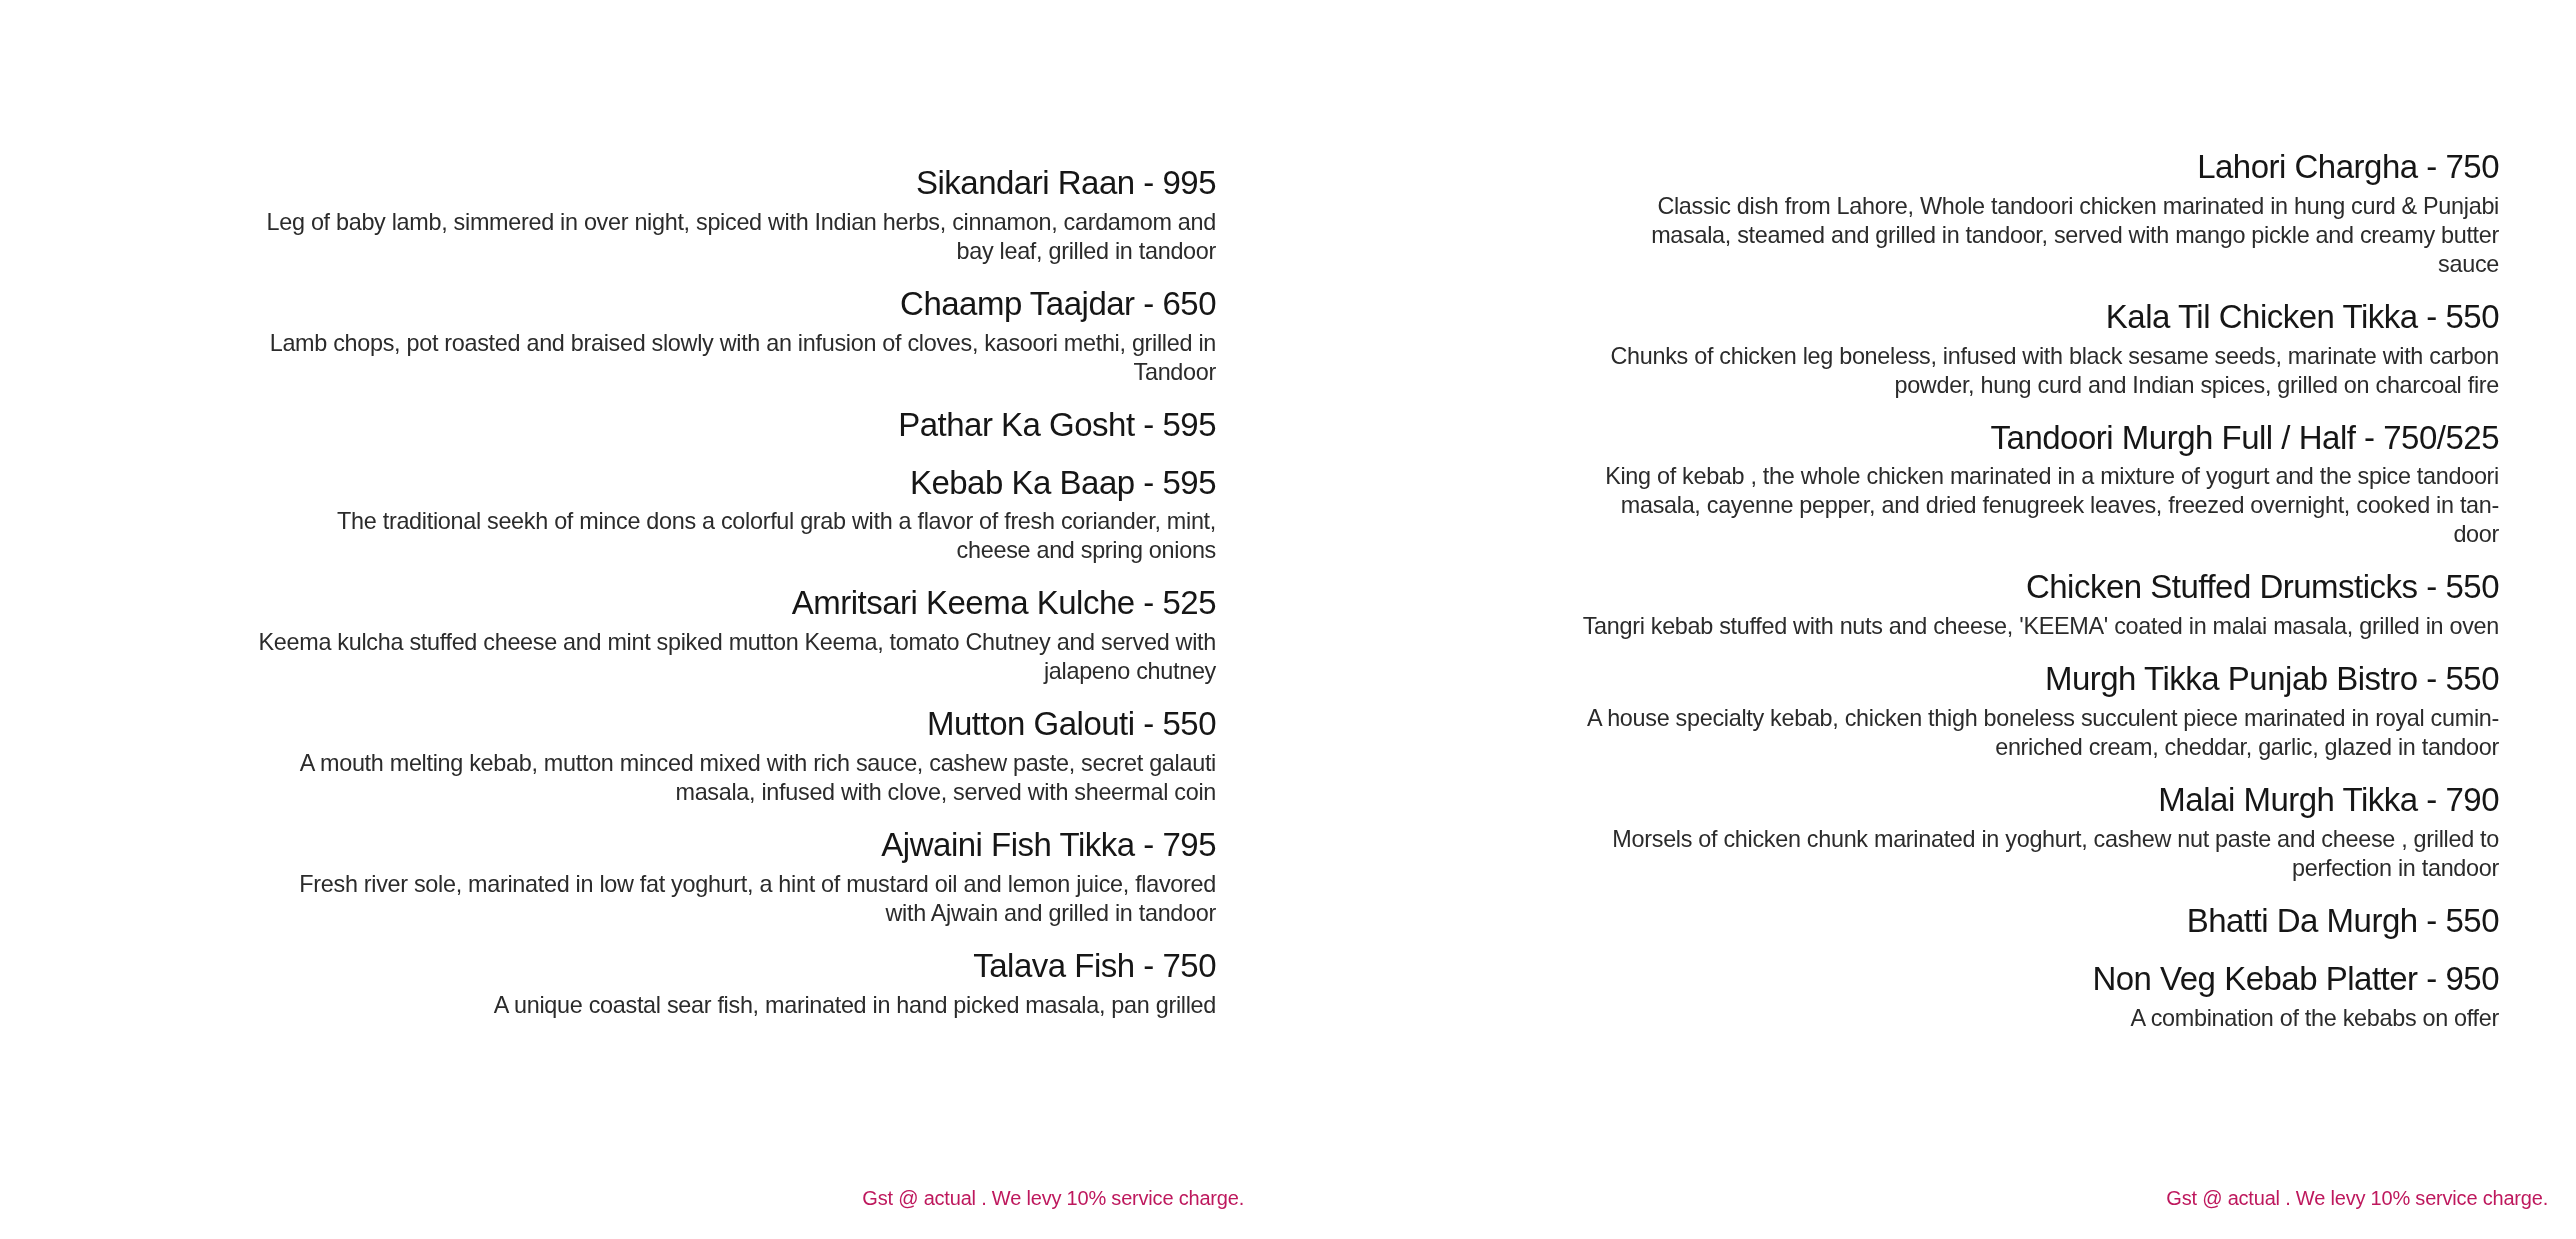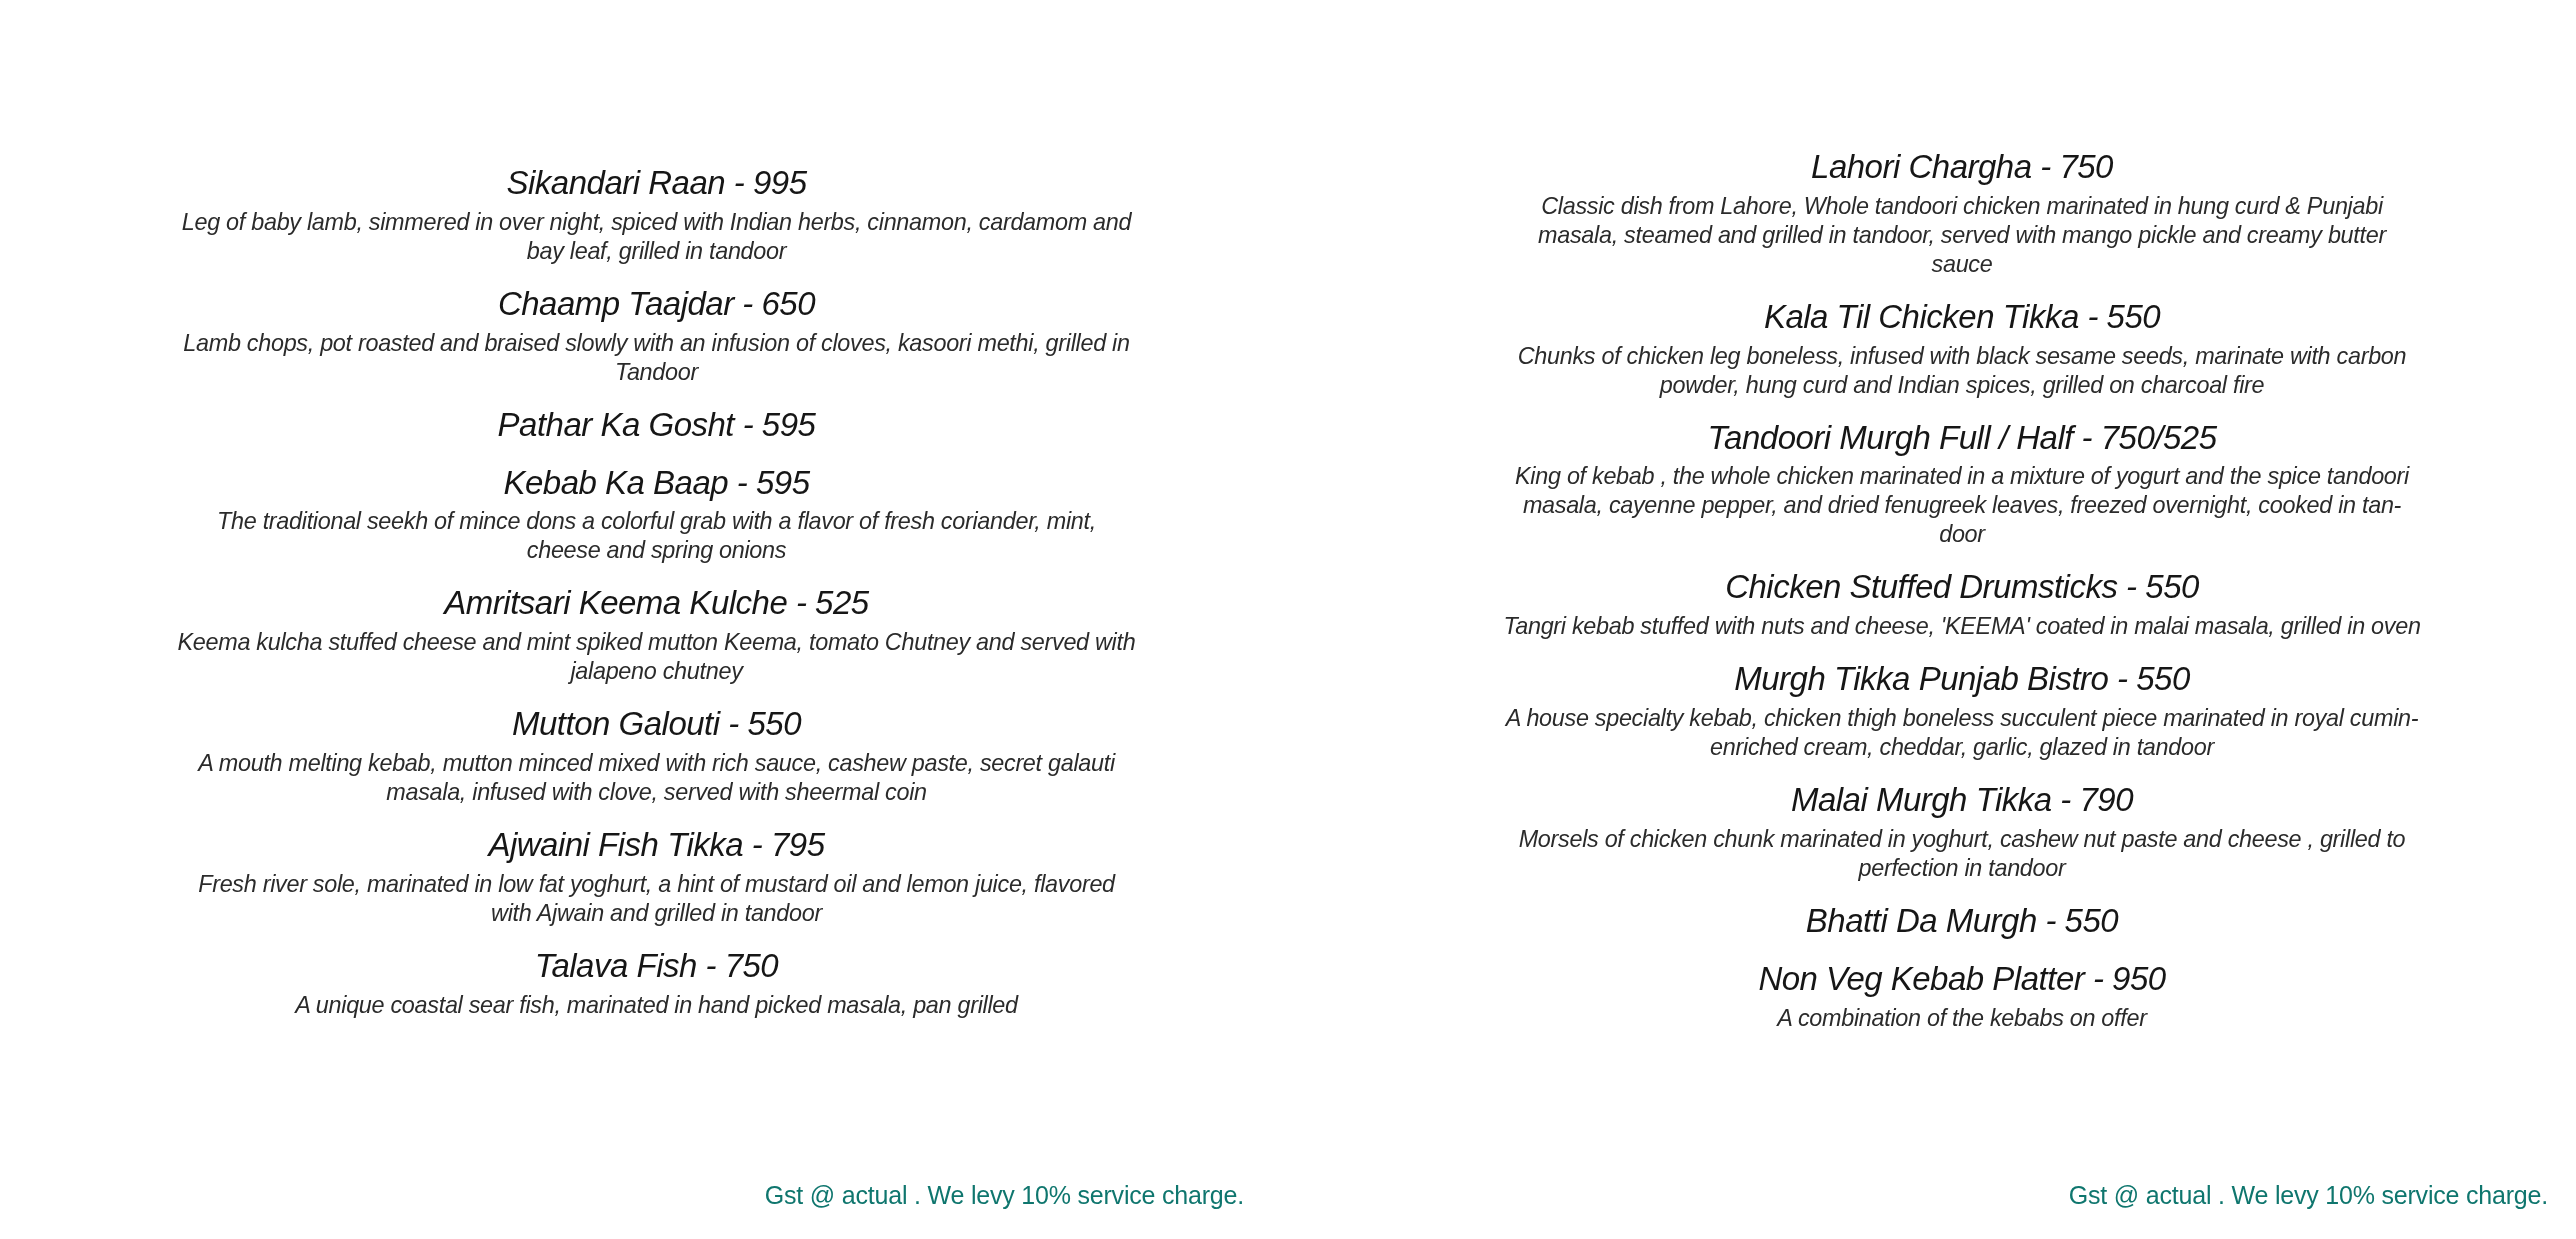--- a/index.html
+++ b/index.html
@@ -19,22 +19,21 @@
     position: absolute;
     top: 0;
     height: 1240px;
     background: #ffffff;
   }
   .page-left  { left: 0;    width: 1288px; }
   .page-right { left: 1288px; width: 1288px; }
 
   .menu-column {
     position: absolute;
-    text-align: center;
-    font-style: italic;
+    text-align: right;
   }
   .page-left  .menu-column { left: 97px; width: 1119px; top: 163px; }
   .page-right .menu-column { left: 137px; width: 1074px; top: 147px; }
 
   .menu-item {
     margin: 0 0 18px 0;
   }
   .item-title {
     margin: 0 0 4.8px 0;
     font-size: 33px;
@@ -48,23 +47,23 @@
     font-size: 23.4px;
     line-height: 29px;
     font-weight: 400;
     letter-spacing: -0.3px;
     color: #2b2b2b;
     white-space: pre-line;
   }
   .footer-note {
     position: absolute;
     bottom: 30px;
-    font-size: 25px;
+    font-size: 20px;
     letter-spacing: -0.2px;
-    color: #0f766e;
+    color: #be185d;
   }
   .page-left  .footer-note { right: 44px; }
   .page-right .footer-note { right: 28px; }
 </style>
 </head>
 <body>
 
 <main>
 
   <section class="page page-left">

